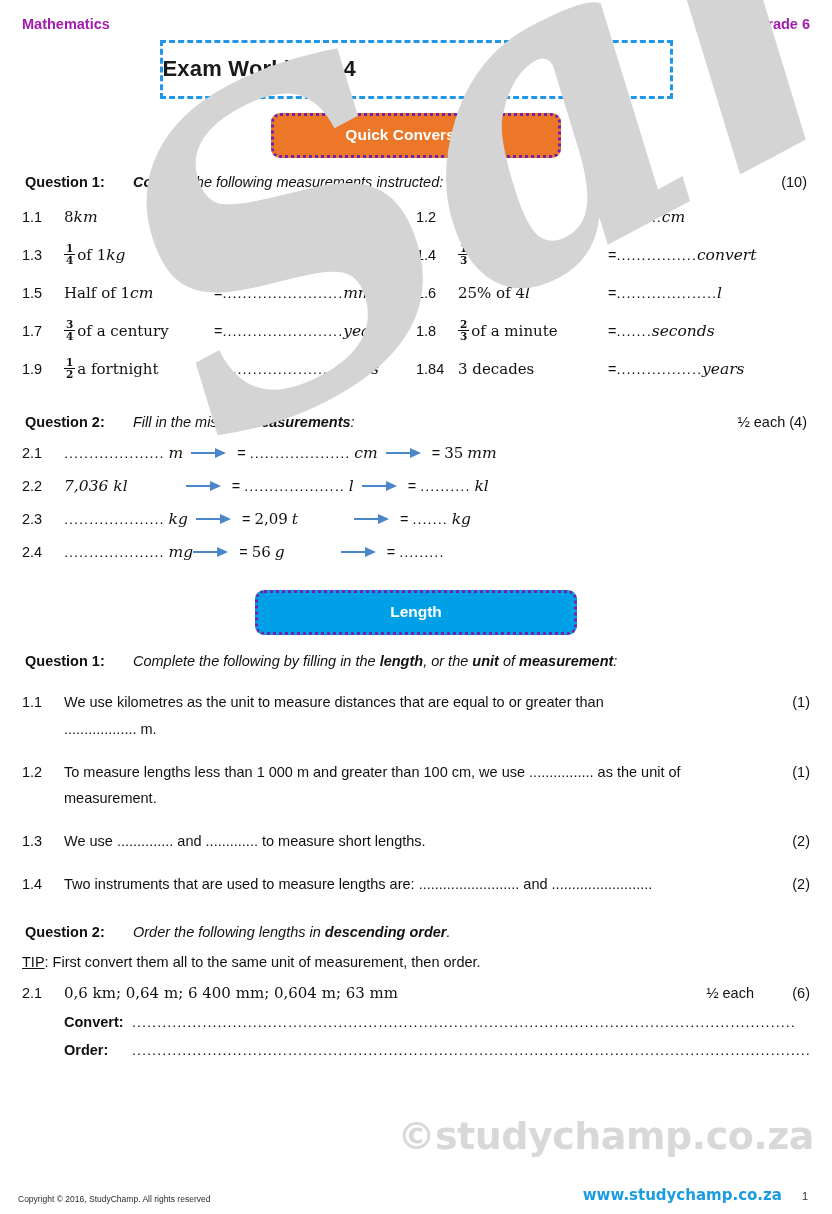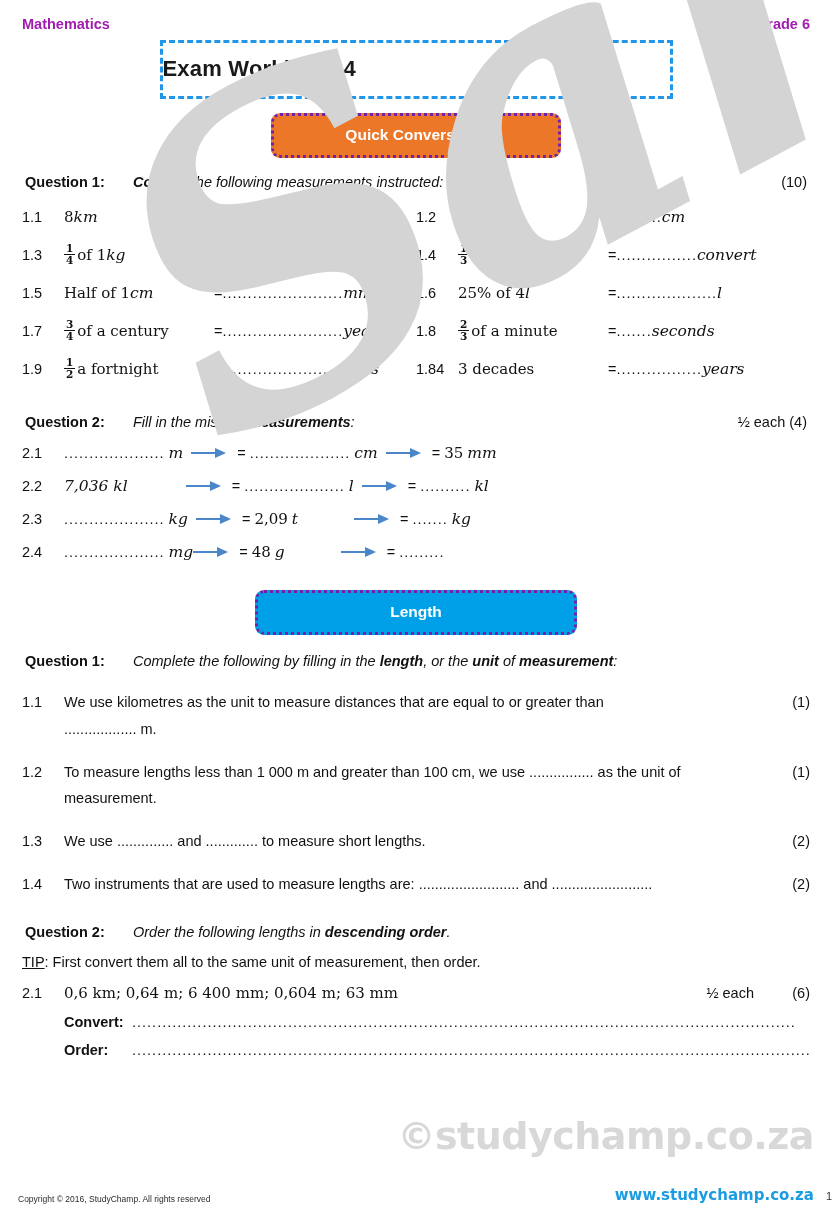--- a/index.html
+++ b/index.html
@@ -269,35 +269,35 @@
     flex: 1 1 auto;
     overflow: hidden;
     white-space: nowrap;
     letter-spacing: 1px;
     padding-right: 40px;
   }
 
   
   .footer {
     position: absolute;
-    left: 0; right: 0; bottom: 10px;
+    left: 0; right: 8px; bottom: 10px;
     display: flex;
     align-items: flex-end;
     justify-content: space-between;
-    padding: 0 0 0 18px;
+    padding: 0 16px 0 18px;
     z-index: 6;
   }
   .footer .copy {
     font-size: 8.5px;
     color: #2b2b2b;
   }
   .footer .right {
     display: flex;
     align-items: baseline;
-    gap: 12px;
+    gap: 20px;
   }
   .footer .site {
     font-size: 15px;
     font-weight: 700;
     color: #1b9ce0;
     font-family: "DejaVu Sans", sans-serif;
   }
   .footer .pageno { font-size: 11px; color: #333; }
 </style>
 </head>
@@ -538,21 +538,21 @@
       <span class="dots" style="margin-left:4px;">.......</span>
       <span class="math-i" style="margin-left:4px;">kg</span>
     </div>
 
     <div class="fill-row">
       <span class="num">2.4</span>
       <span class="dots">....................</span>
       <span class="math-i" style="margin-left:4px;">mg</span>
       <span class="arrow" style="margin-left:0;"></span>
       <span>=</span>
-      <span class="math-n" style="margin-left:4px;">48</span>
+      <span class="math-n" style="margin-left:4px;">56</span>
       <span class="math-i" style="margin-left:4px;">g</span>
       <span class="arrow" style="margin-left:56px;"></span>
       <span>=</span>
       <span class="dots" style="margin-left:4px;">.........</span>
       <span class="math-i" style="margin-left:4px;"></span>
     </div>
   </div>
 
   <div class="pill-wrap" style="margin-top:22px;">
     <div class="pill blue">

